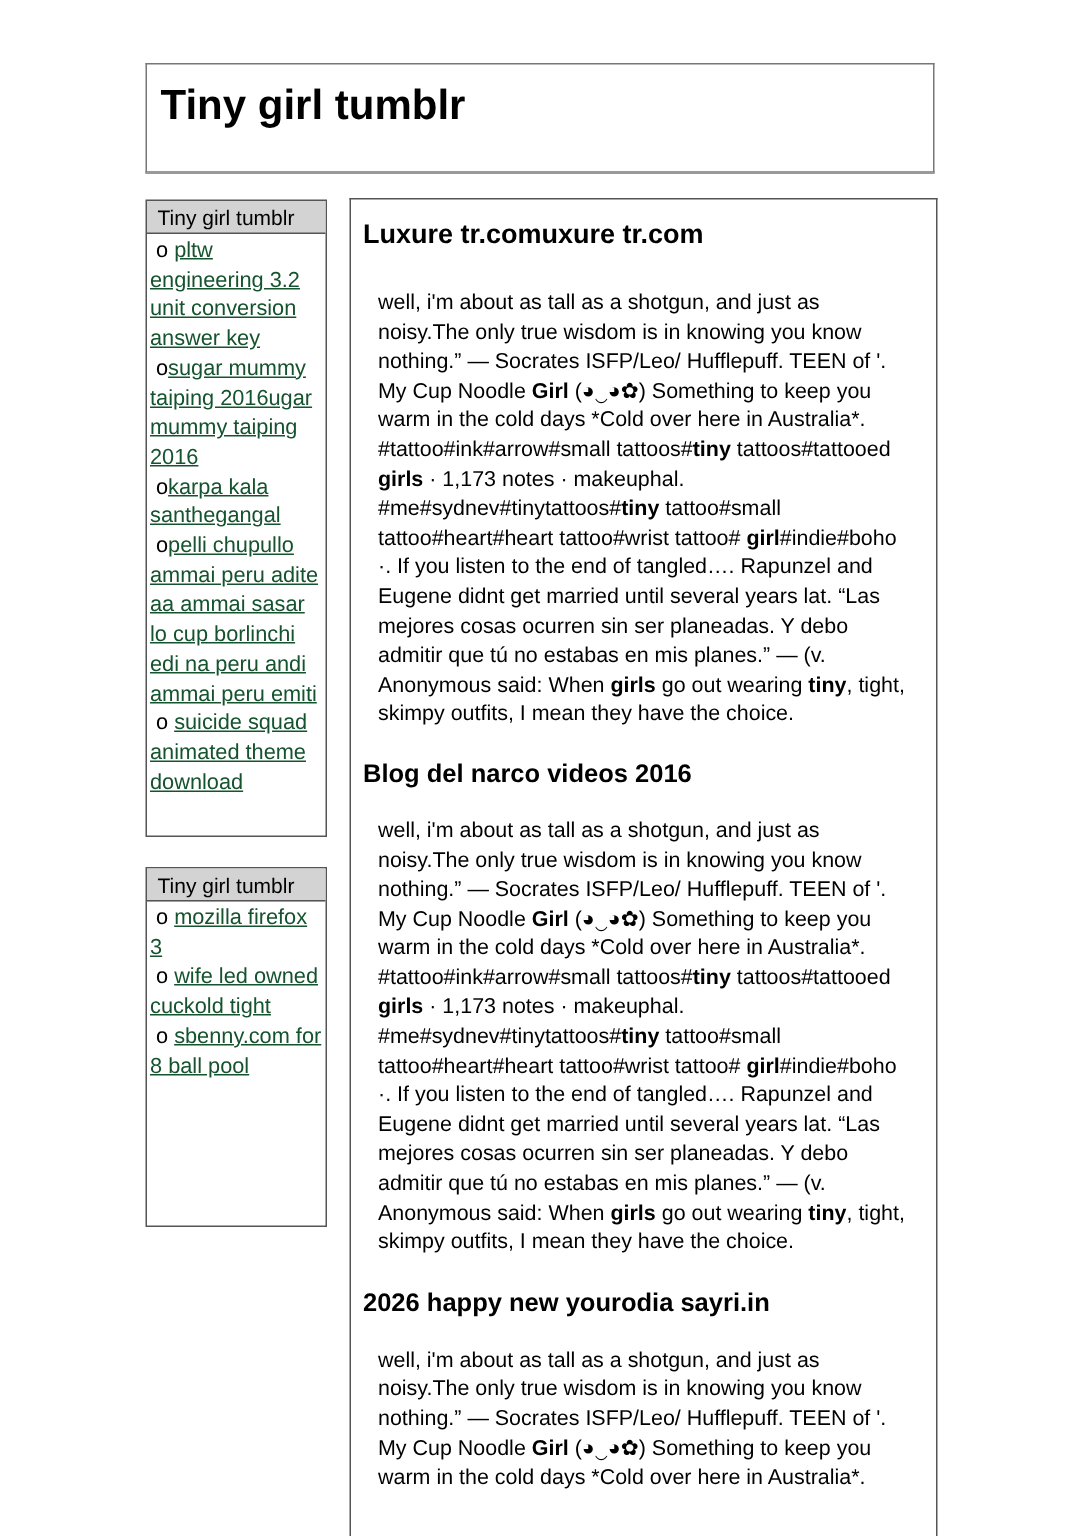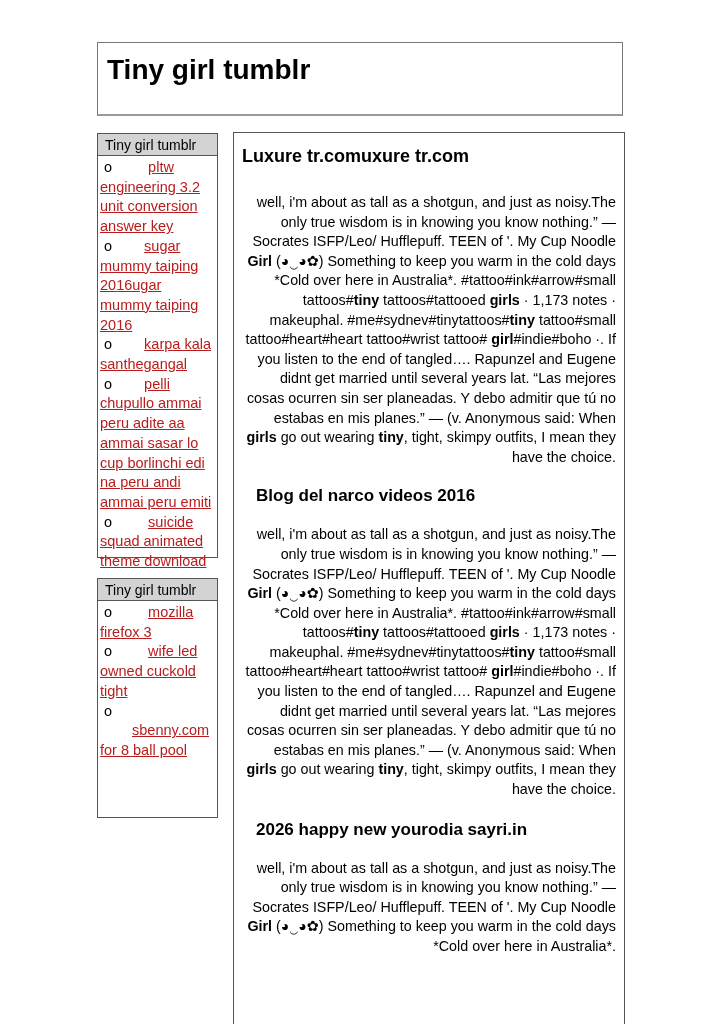--- a/index.html
+++ b/index.html
@@ -21,32 +21,32 @@
     border: 1px solid #555; background: #fff;
   }
   .sidebox .sb-head {
     background: #d3d3d3; border-bottom: 1px solid #555;
     font-size: 14px; padding: 3px 0 3px 7px; height: 22px; box-sizing: border-box;
     line-height: 16px;
   }
   .sidebox ul { list-style: none; margin: 0; padding: 2px 2px 0 2px; }
   .sidebox li { font-size: 14.5px; line-height: 19.7px; }
   .sidebox .bullet { padding-left: 4px; }
-  .sidebox a { color: #b91c1c; text-decoration: underline; margin-left: 32px; }
+  .sidebox a { color: #14532d; text-decoration: underline; }
   #sb1 { top: 133px; height: 425px; }
   #sb2 { top: 578px; height: 240px; }
 
   .main {
     position: absolute; left: 233px; top: 132px; width: 392px; height: 900px;
     border: 1px solid #555; border-bottom: none; box-sizing: border-box; background: #fff;
     padding: 0 8px;
   }
   .main h2 { margin: 10px 0 0 0; font-size: 18px; font-weight: bold; line-height: 26px; }
-  .main h3 { margin: 14px; font-size: 17px; font-weight: bold; line-height: 22px; }
-  .main p { margin: 0; font-size: 14.3px; line-height: 19.6px; text-align: right; }
+  .main h3 { margin: 0; font-size: 17px; font-weight: bold; line-height: 22px; }
+  .main p { margin: 10px; font-size: 14.3px; line-height: 19.6px; }
   .main p b { font-weight: bold; }
   #h-1 { margin-top: 10px; }
   #p-1 { margin-top: 24px; }
   #h-2 { margin-top: 18px; }
   #p-2 { margin-top: 18px; }
   #h-3 { margin-top: 19px; }
   #p-3 { margin-top: 18px; }
 </style>
 </head>
 <body>

